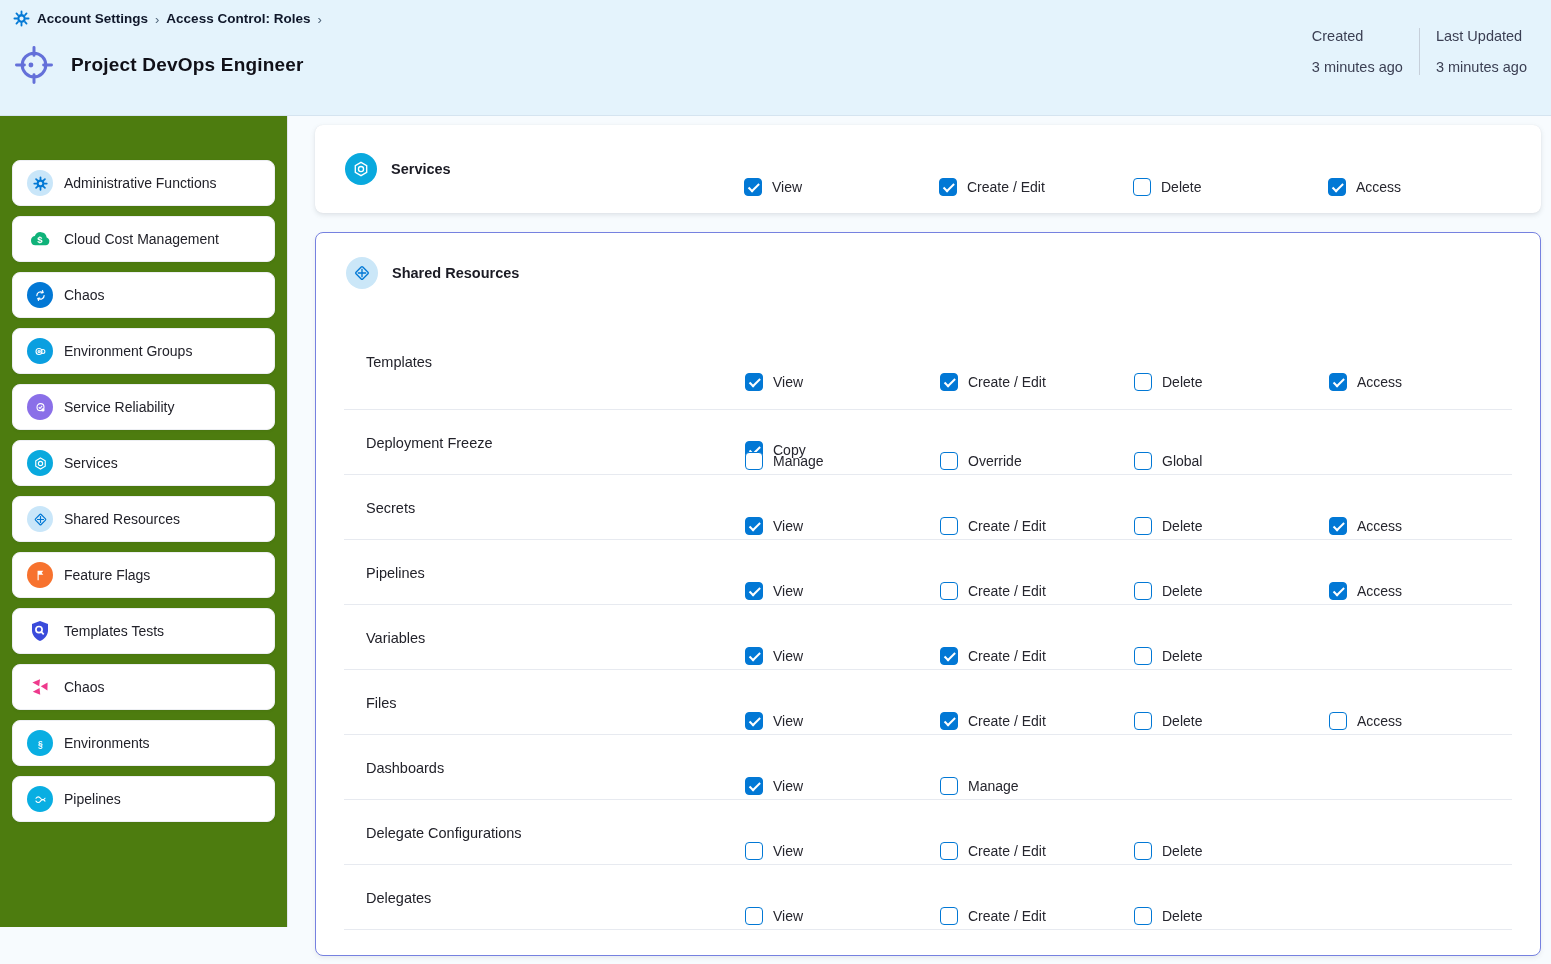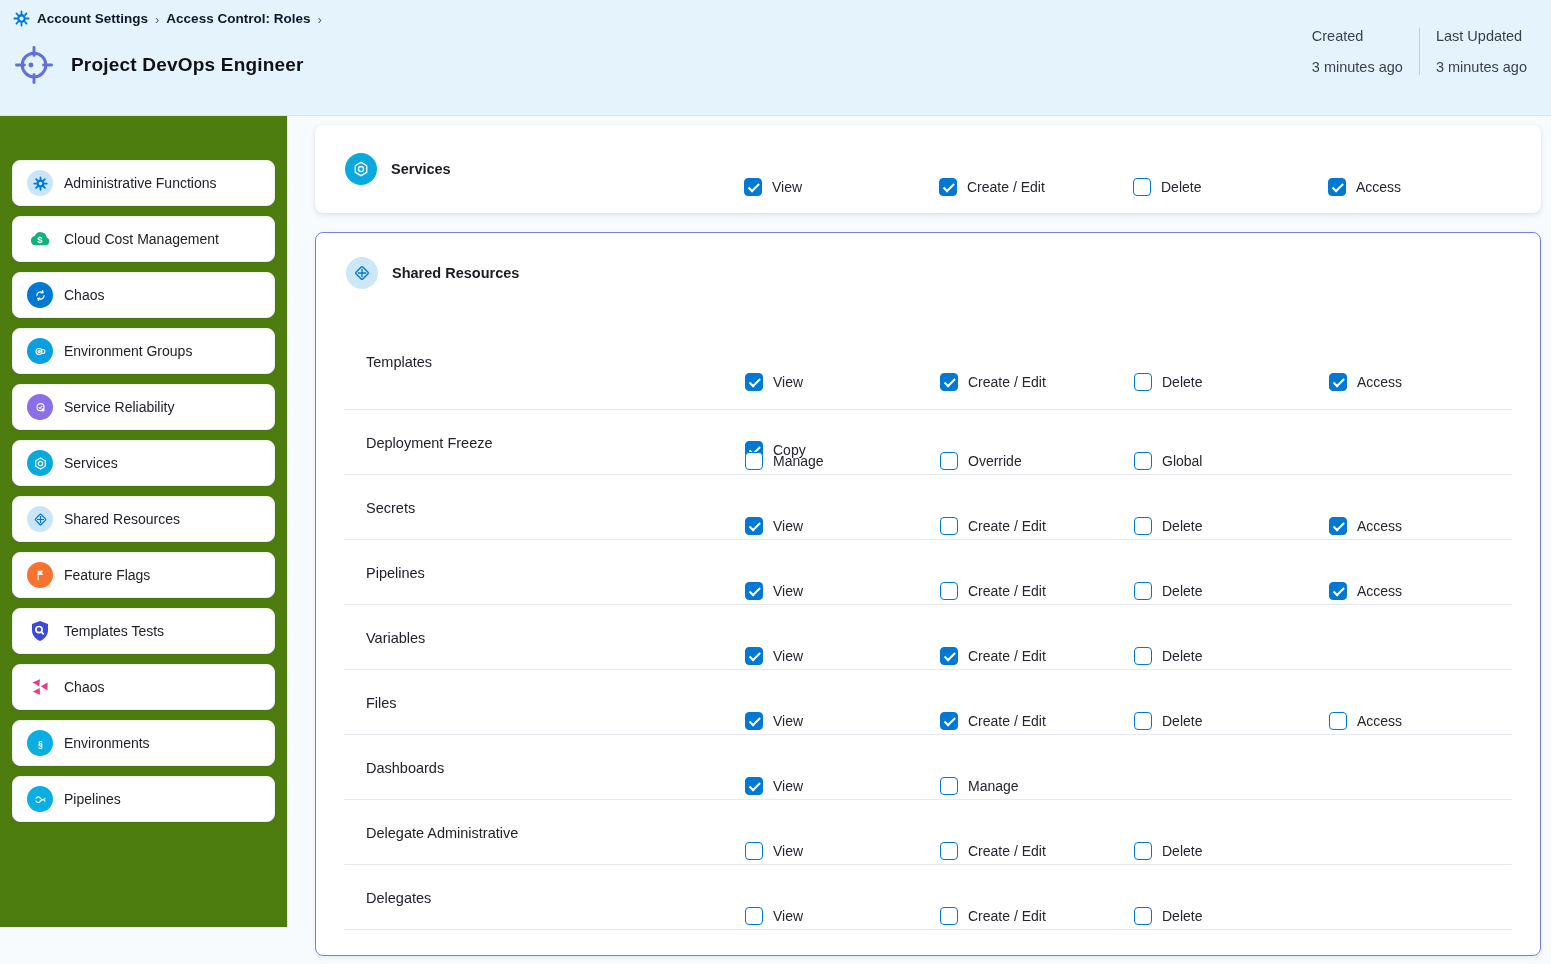--- a/index.html
+++ b/index.html
@@ -442,21 +442,21 @@
             </div>
           </div>
           <div class="perm-col" style="left:624px">
             <div class="perm">
               <span class="cb"></span>
               <span class="perm-label">Manage</span>
             </div>
           </div>
         </div>
         <div class="perm-row">
-          <span class="row-label">Delegate Administrative</span>
+          <span class="row-label">Delegate Configurations</span>
           <div class="perm-col" style="left:429px">
             <div class="perm">
               <span class="cb"></span>
               <span class="perm-label">View</span>
             </div>
           </div>
           <div class="perm-col" style="left:624px">
             <div class="perm">
               <span class="cb"></span>
               <span class="perm-label">Create / Edit</span>

